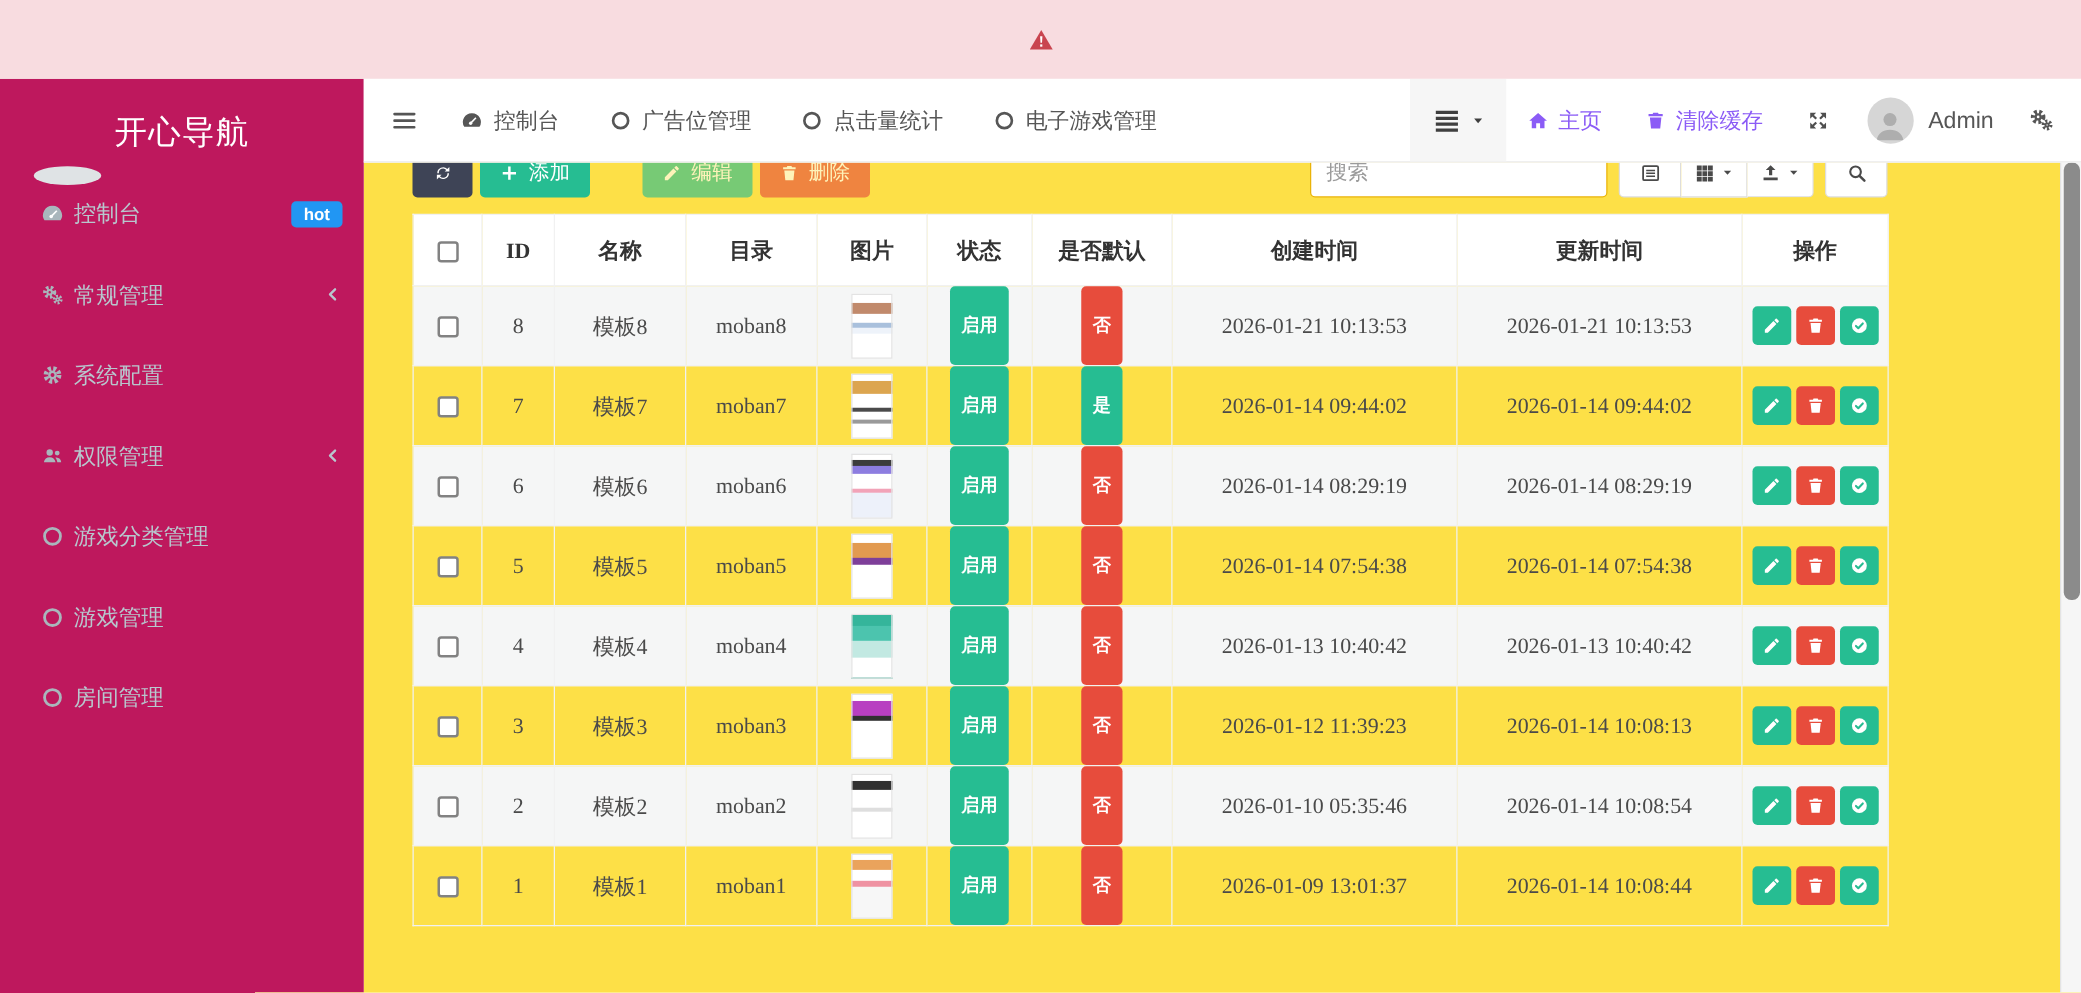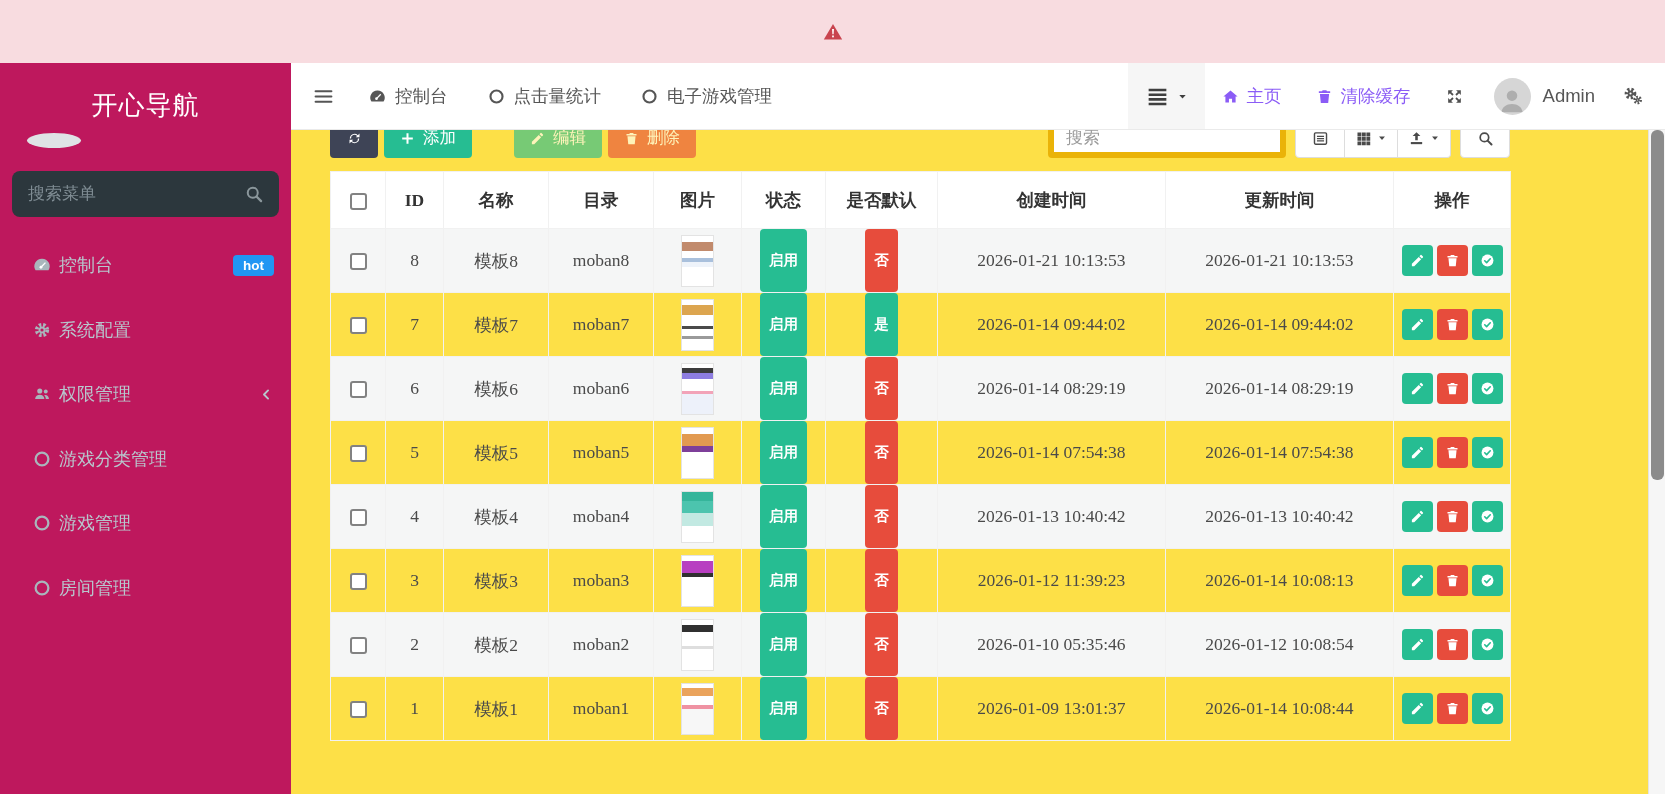--- a/index.html
+++ b/index.html
@@ -56,21 +56,21 @@
 
   .toolbar { display:flex; align-items:flex-start; }
   .tbtn { height:40px; border:none; border-radius:4px; color:#fff; font-size:16.5px;
           display:inline-flex; align-items:center; gap:8px; padding:0 16px; margin-right:6px; cursor:pointer; }
   .tbtn .ic { font-size:15px; }
   .tbtn.dark { background:#3e4456; width:48px; justify-content:center; padding:0; }
   .tbtn.green { background:#26bd92; }
   .tbtn.dis-green { background:#26bd92; opacity:.62; cursor:default;margin-left:36px; }
   .tbtn.dis-red { background:#e74c3c; opacity:.62; cursor:default; }
   .toolbar-right { margin-left:auto; display:flex; align-items:flex-start; gap:9px; }
-  .search-box input { width:238px; height:40px; border:6px solid #eab308; border-radius:4px; font-size:17px; padding:0 12px; color:#555; outline:none; }
+  .search-box input { width:238px; height:40px; border:1px solid #eab308; border-radius:4px; font-size:17px; padding:0 12px; color:#555; outline:none; }
   .search-box input::placeholder { color:#9b9b9b; }
   .btn-group { display:flex; }
   .gbtn { height:40px; min-width:50px; background:#fff; border:1px solid #ddd; display:inline-flex; align-items:center;
           justify-content:center; gap:5px; color:#4a4a4a; font-size:17px; padding:0 10px; cursor:pointer; }
   .btn-group .gbtn + .gbtn { border-left:none; }
   .btn-group .gbtn:first-child { border-radius:4px 0 0 4px; }
   .btn-group .gbtn:last-child { border-radius:0 4px 4px 0; }
   .gbtn.single { border-radius:4px; }
   .gbtn .caret { font-size:10px; }
 
@@ -104,40 +104,49 @@
         <path d="M12 2.5L23 21H1z" fill="#c9444f"></path>
         <path d="M10.9 8.5h2.2l-.35 6.2h-1.5z" fill="#fff"></path>
         <rect x="10.95" y="16.2" width="2.1" height="2.2" fill="#fff"></rect>
       </svg>
     </span>
 </div>
 
 <aside class="sidebar">
   <div class="logo-crescent"></div>
   <div class="sidebar-title">开心导航</div>
-  <div class="side-search">
-    <input placeholder="搜索菜单" style="">
-    <span class="ic">
-        <svg viewBox="0 0 24 24" width="1em" height="1em">
-          <circle cx="10.5" cy="10.5" r="6" fill="none" stroke="currentColor" stroke-width="2.4"></circle>
-          <line x1="15" y1="15" x2="20.5" y2="20.5" stroke="currentColor" stroke-width="2.8" stroke-linecap="round"></line>
-        </svg>
-      </span>
-  </div>
   <nav class="side-menu" id="side-menu">
       <div class="menu-item">
         <span class="mi-icon ic">
           <svg viewBox="0 0 24 24" width="1em" height="1em">
             <path d="M12 3.6A10 10 0 0 0 3.4 19h17.2A10 10 0 0 0 12 3.6z" fill="currentColor"></path>
             <path d="M11 14.6l5.6-5.8" stroke="#fff" stroke-width="1.8"></path>
             <circle cx="10.6" cy="15" r="1.9" fill="#fff"></circle>
           </svg>
         </span>
         <span class="label">控制台</span>
         <span class="badge-hot">hot</span>
+      </div>
+      <div class="menu-item">
+        <span class="mi-icon ic">
+          <svg viewBox="0 0 24 24" width="1em" height="1em">
+            <g fill="none" stroke="currentColor">
+              <circle cx="9" cy="9" r="5" stroke-width="4" stroke-dasharray="2.6 2.2"></circle>
+              <circle cx="9" cy="9" r="2.4" stroke-width="2.2"></circle>
+              <circle cx="17.6" cy="16.8" r="3.6" stroke-width="3.2" stroke-dasharray="2 1.7"></circle>
+              <circle cx="17.6" cy="16.8" r="1.6" stroke-width="1.8"></circle>
+            </g>
+          </svg>
+        </span>
+        <span class="label">常规管理</span>
+        <span class="chev ic">
+          <svg viewBox="0 0 24 24" width="1em" height="1em" fill="none" stroke="currentColor" stroke-width="3" stroke-linecap="round" stroke-linejoin="round">
+            <path d="M14.5 5.5L8 12l6.5 6.5"></path>
+          </svg>
+        </span>
       </div>
       <div class="menu-item">
         <span class="mi-icon ic">
           <svg viewBox="0 0 24 24" width="1em" height="1em">
             <g fill="none" stroke="currentColor">
               <circle cx="12" cy="12" r="7" stroke-width="5" stroke-dasharray="3.2 2.4"></circle>
               <circle cx="12" cy="12" r="3.4" stroke-width="2.6"></circle>
             </g>
           </svg>
         </span>
@@ -195,20 +204,28 @@
   <div class="nav-tabs" id="nav-tabs">
       <div class="nav-tab">
         <span class="ic">
           <svg viewBox="0 0 24 24" width="1em" height="1em">
             <path d="M12 3.6A10 10 0 0 0 3.4 19h17.2A10 10 0 0 0 12 3.6z" fill="currentColor"></path>
             <path d="M11 14.6l5.6-5.8" stroke="#fff" stroke-width="1.8"></path>
             <circle cx="10.6" cy="15" r="1.9" fill="#fff"></circle>
           </svg>
         </span>
         <span>控制台</span>
+      </div>
+      <div class="nav-tab">
+        <span class="ic">
+          <svg viewBox="0 0 24 24" width="1em" height="1em">
+            <circle cx="12" cy="12" r="8.5" fill="none" stroke="currentColor" stroke-width="3"></circle>
+          </svg>
+        </span>
+        <span>广告位管理</span>
       </div>
       <div class="nav-tab">
         <span class="ic">
           <svg viewBox="0 0 24 24" width="1em" height="1em">
             <circle cx="12" cy="12" r="8.5" fill="none" stroke="currentColor" stroke-width="3"></circle>
           </svg>
         </span>
         <span>点击量统计</span>
       </div>
       <div class="nav-tab">
@@ -579,21 +596,21 @@
             </tr>
             <tr class="striped">
               <td><span class="checkbox"></span></td>
               <td>2</td>
               <td>模板2</td>
               <td>moban2</td>
               <td><span class="thumb" style="background:linear-gradient(180deg,#ffffff 0%,#ffffff 10%,#303030 10%,#303030 24%,#ffffff 24%,#ffffff 52%,#dedede 52%,#dedede 58%,#ffffff 58%,#ffffff 100%)"></span></td>
               <td><span class="badge green">启用</span></td>
               <td><span class="badge red">否</span></td>
               <td>2026-01-10 05:35:46</td>
-              <td>2026-01-12 10:08:54</td>
+              <td>2026-01-14 10:08:54</td>
               <td><button class="abtn green">
                   <span class="ic">
                     <svg viewBox="0 0 24 24" width="1em" height="1em" fill="currentColor">
                       <path d="M3 17.2V21h3.8L17.8 10 14 6.2zM20.7 7.1a1 1 0 0 0 0-1.4l-2.4-2.4a1 1 0 0 0-1.4 0l-1.8 1.8 3.8 3.8z"></path>
                     </svg>
                   </span>
                 </button><button class="abtn red">
                   <span class="ic">
                     <svg viewBox="0 0 24 24" width="1em" height="1em" fill="currentColor">
                       <path d="M9.3 3h5.4l.7 1.6H20V7H4V4.6h4.6zM5.5 8.5h13L17.2 21H6.8z"></path>

